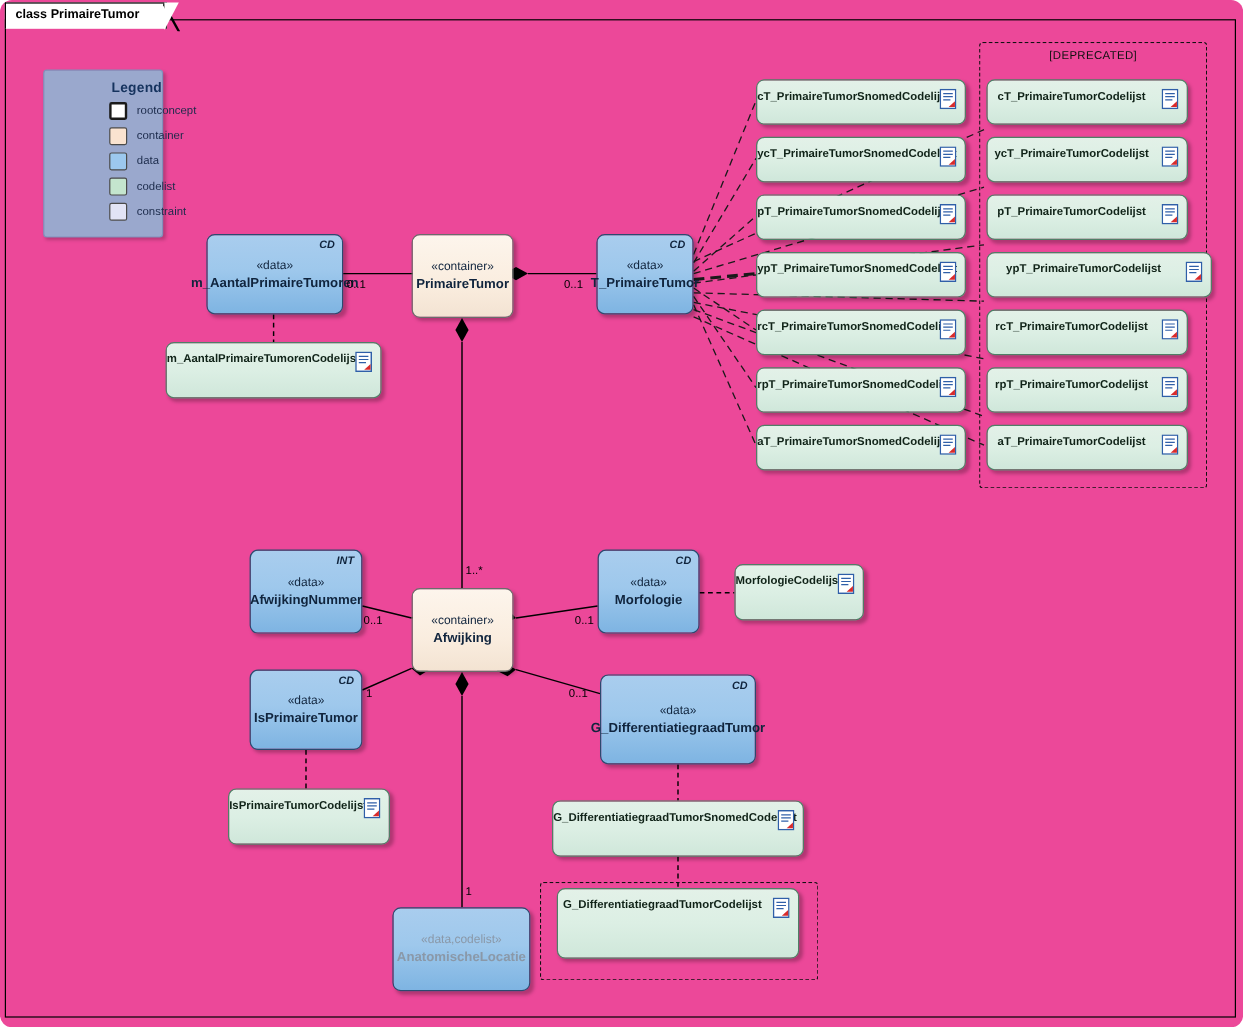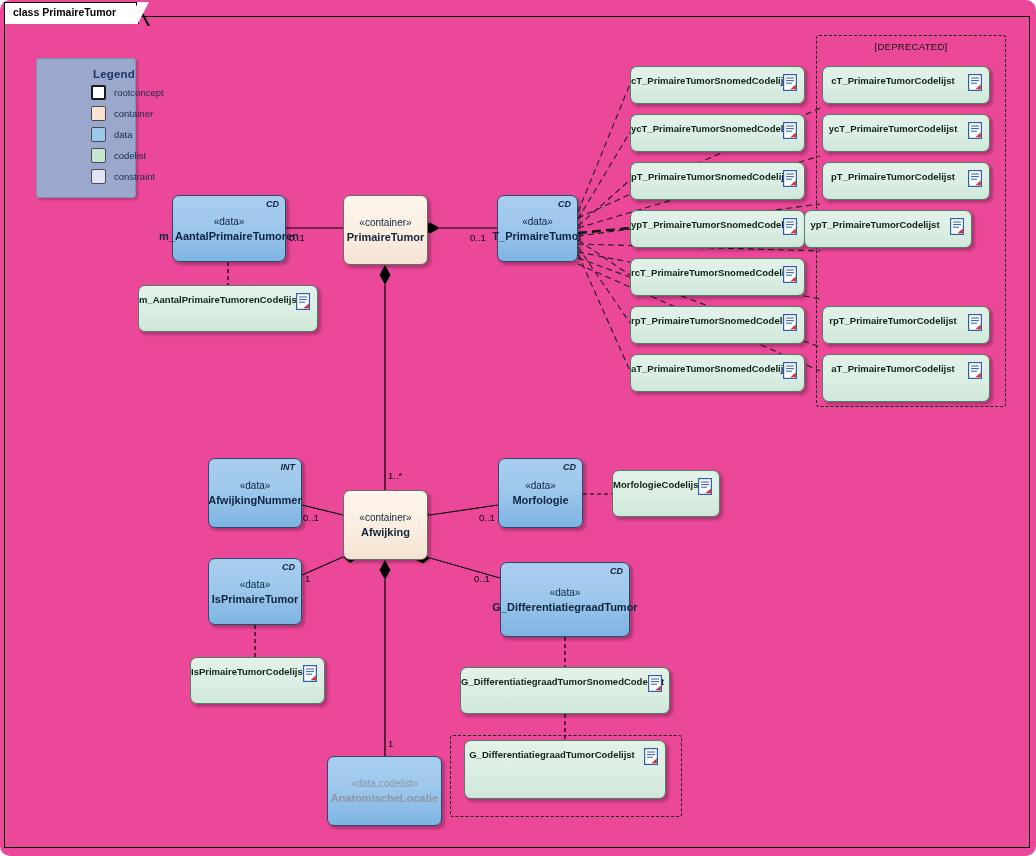--- a/index.html
+++ b/index.html
@@ -482,41 +482,51 @@
   <div class="codelist" style="left:822px; top:162px; width:168px; height:38px;">
     <div class="cl-label">pT_PrimaireTumorCodelijst</div>
     <svg class="doc-icon" viewBox="0 0 14 17">
       <rect x="0.6" y="0.6" width="12.8" height="15.8" fill="#fff" stroke="#2f5fa8" stroke-width="1.2"></rect>
       <line x1="3" y1="4" x2="11" y2="4" stroke="#2f5fa8" stroke-width="1"></line>
       <line x1="3" y1="6.6" x2="11" y2="6.6" stroke="#2f5fa8" stroke-width="1"></line>
       <line x1="3" y1="9.2" x2="9" y2="9.2" stroke="#2f5fa8" stroke-width="1"></line>
       <polygon points="7.5,15.2 12.8,15.2 12.8,10.4" fill="#d92b2b"></polygon>
     </svg>
   </div>
-  <div class="codelist" style="left:804px; top:210px; width:168px; height:38px;">
+  <div class="codelist" style="left:822px; top:210px; width:188px; height:38px;">
     <div class="cl-label">ypT_PrimaireTumorCodelijst</div>
+    <svg class="doc-icon" viewBox="0 0 14 17">
+      <rect x="0.6" y="0.6" width="12.8" height="15.8" fill="#fff" stroke="#2f5fa8" stroke-width="1.2"></rect>
+      <line x1="3" y1="4" x2="11" y2="4" stroke="#2f5fa8" stroke-width="1"></line>
+      <line x1="3" y1="6.6" x2="11" y2="6.6" stroke="#2f5fa8" stroke-width="1"></line>
+      <line x1="3" y1="9.2" x2="9" y2="9.2" stroke="#2f5fa8" stroke-width="1"></line>
+      <polygon points="7.5,15.2 12.8,15.2 12.8,10.4" fill="#d92b2b"></polygon>
+    </svg>
+  </div>
+  <div class="codelist" style="left:822px; top:258px; width:168px; height:38px;">
+    <div class="cl-label">rcT_PrimaireTumorCodelijst</div>
     <svg class="doc-icon" viewBox="0 0 14 17">
       <rect x="0.6" y="0.6" width="12.8" height="15.8" fill="#fff" stroke="#2f5fa8" stroke-width="1.2"></rect>
       <line x1="3" y1="4" x2="11" y2="4" stroke="#2f5fa8" stroke-width="1"></line>
       <line x1="3" y1="6.6" x2="11" y2="6.6" stroke="#2f5fa8" stroke-width="1"></line>
       <line x1="3" y1="9.2" x2="9" y2="9.2" stroke="#2f5fa8" stroke-width="1"></line>
       <polygon points="7.5,15.2 12.8,15.2 12.8,10.4" fill="#d92b2b"></polygon>
     </svg>
   </div>
   <div class="codelist" style="left:822px; top:306px; width:168px; height:38px;">
     <div class="cl-label">rpT_PrimaireTumorCodelijst</div>
     <svg class="doc-icon" viewBox="0 0 14 17">
       <rect x="0.6" y="0.6" width="12.8" height="15.8" fill="#fff" stroke="#2f5fa8" stroke-width="1.2"></rect>
       <line x1="3" y1="4" x2="11" y2="4" stroke="#2f5fa8" stroke-width="1"></line>
       <line x1="3" y1="6.6" x2="11" y2="6.6" stroke="#2f5fa8" stroke-width="1"></line>
       <line x1="3" y1="9.2" x2="9" y2="9.2" stroke="#2f5fa8" stroke-width="1"></line>
       <polygon points="7.5,15.2 12.8,15.2 12.8,10.4" fill="#d92b2b"></polygon>
     </svg>
   </div>
-  <div class="codelist" style="left:822px; top:354px; width:168px; height:48px;">
+  <div class="codelist" style="left:822px; top:354px; width:168px; height:38px;">
     <div class="cl-label">aT_PrimaireTumorCodelijst</div>
     <svg class="doc-icon" viewBox="0 0 14 17">
       <rect x="0.6" y="0.6" width="12.8" height="15.8" fill="#fff" stroke="#2f5fa8" stroke-width="1.2"></rect>
       <line x1="3" y1="4" x2="11" y2="4" stroke="#2f5fa8" stroke-width="1"></line>
       <line x1="3" y1="6.6" x2="11" y2="6.6" stroke="#2f5fa8" stroke-width="1"></line>
       <line x1="3" y1="9.2" x2="9" y2="9.2" stroke="#2f5fa8" stroke-width="1"></line>
       <polygon points="7.5,15.2 12.8,15.2 12.8,10.4" fill="#d92b2b"></polygon>
     </svg>
   </div>
 

